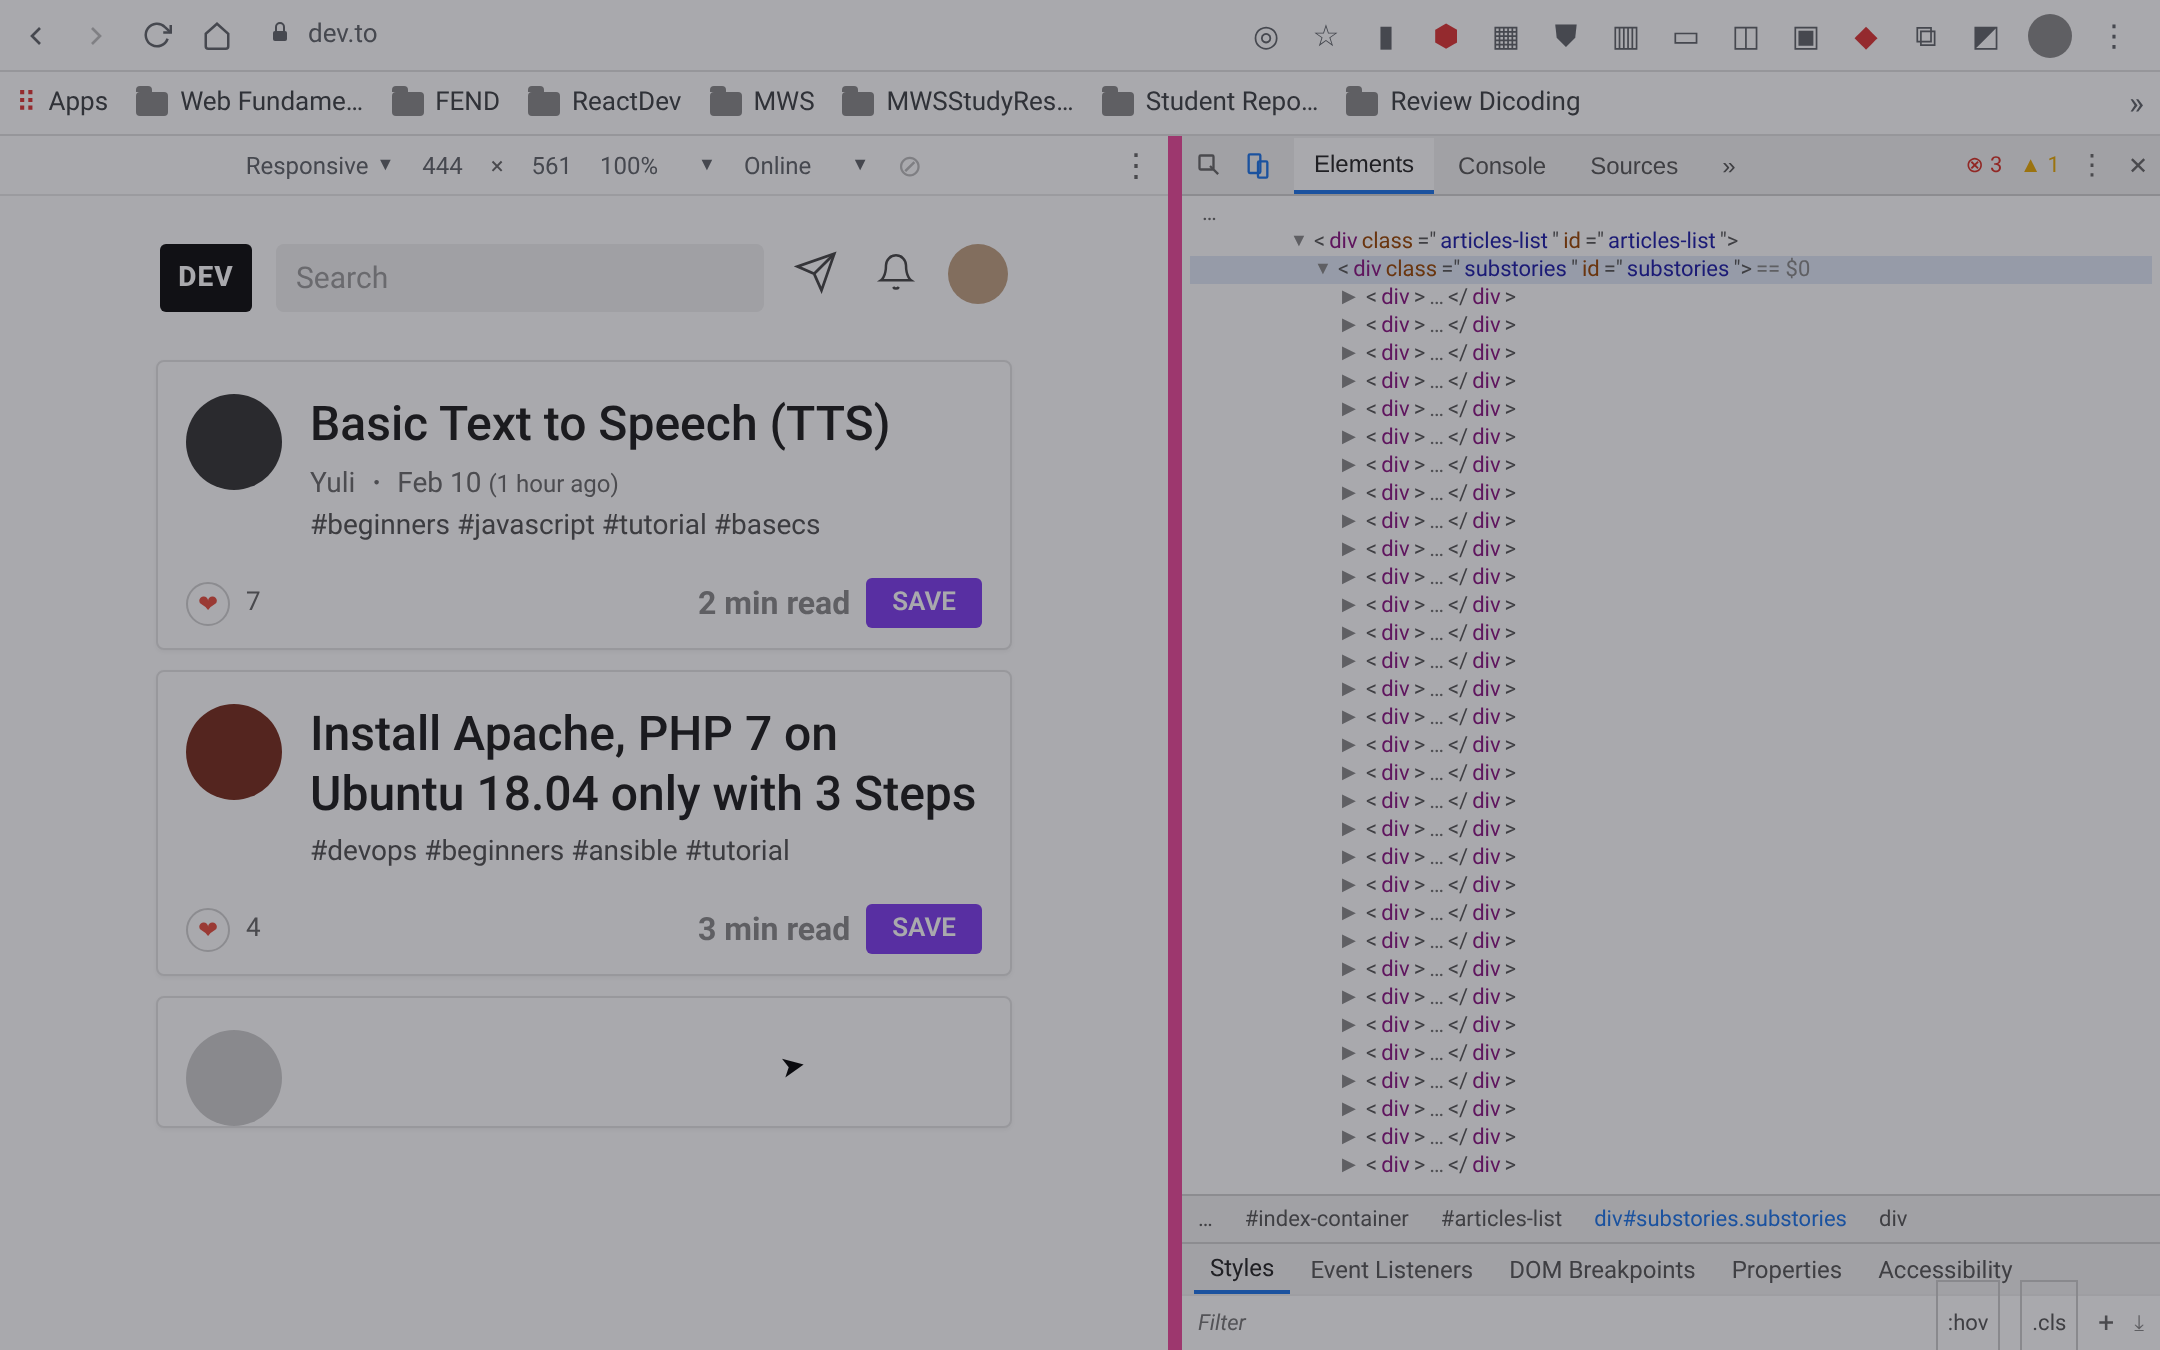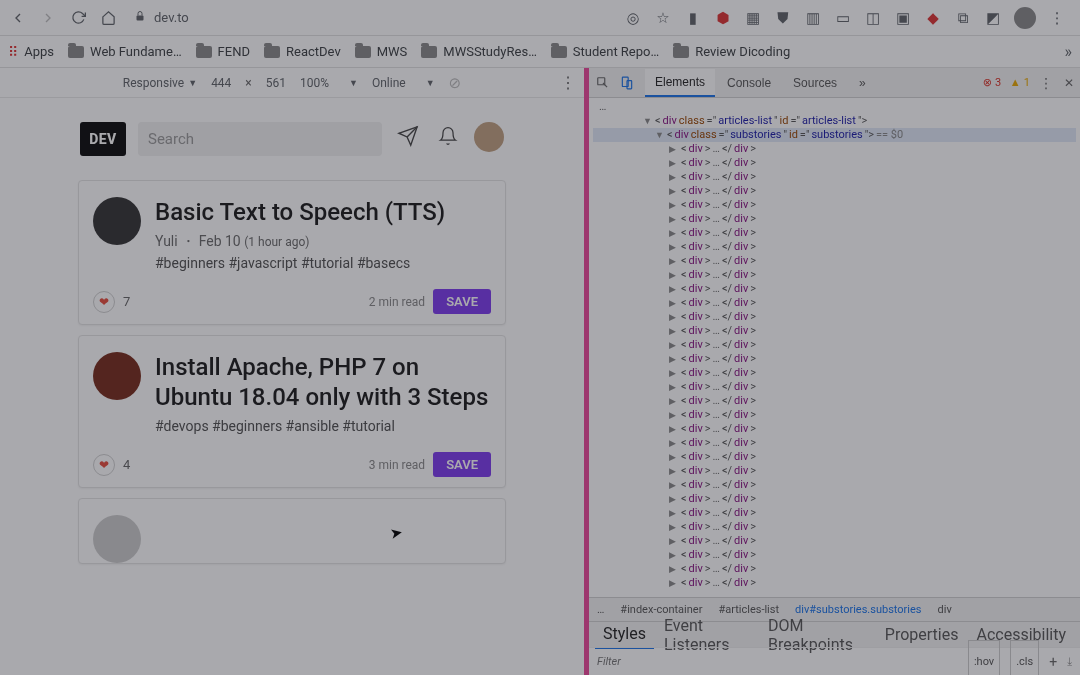--- a/index.html
+++ b/index.html
@@ -49,25 +49,25 @@
   .card{ background:#fff; border:1px solid #e4e4e4; border-radius:4px; margin: 10px 8px; padding: 16px 14px 10px 14px; box-shadow:0 1px 2px rgba(0,0,0,0.05);}
   .card-top{ display:flex; gap:14px; }
   .card-avatar{ width:48px; height:48px; border-radius:50%; background:#333; flex-shrink:0;}
   .card-body{ flex:1; }
   .card-title{ font-size:24px; font-weight:500; color:#1a1a1a; line-height:1.25; margin-bottom:6px; }
   .card-meta{ color:#6a6a6a; font-size:14px; margin-bottom:4px; }
   .card-tags{ color:#505050; font-size:14px; }
   .card-bottom{ display:flex; align-items:center; margin-top:18px; gap:8px;}
   .heart{ width:22px; height:22px; border:1px solid #d0d0d0; border-radius:50%; display:flex; align-items:center; justify-content:center; color:#e74c3c; font-size:12px; background:#fff;}
   .count{ color:#666; font-size:13px; }
-  .readtime{ color:#888; font-size:12px; font-weight:400; margin-left:auto; }
+  .readtime{ color:#888; font-size:16px; font-weight:700; margin-left:auto; }
   .save-btn{ background:#7c3aed; color:#fff; border:none; padding:5px 13px; font-size:13px; font-weight:600; border-radius:3px; cursor:pointer; }
 
   
-  .devtools{ flex:1; background:#fff; border-left:5px solid #ec4899; display:flex; flex-direction:column; font-family: Menlo, Consolas, monospace; }
+  .devtools{ flex:1; background:#fff; border-left:7px solid #ec4899; display:flex; flex-direction:column; font-family: Menlo, Consolas, monospace; }
   .dt-tabs{ height:30px; background:#f3f3f3; border-bottom:1px solid #d0d0d0; display:flex; align-items:center; gap:2px; padding:0 6px; font-size:12px; color:#555; }
   .dt-tabbtn{ padding:6px 10px; cursor:pointer; font-family:-apple-system,Arial,sans-serif;}
   .dt-tabbtn.active{ color:#222; border-bottom:2px solid #1a73e8; background:#fff;}
   .dt-icons-left{display:flex;align-items:center;gap:8px;margin-right:8px;}
   .dt-icon{width:16px;height:16px;display:flex;align-items:center;justify-content:center;color:#666;cursor:pointer;font-size:14px;}
   .dt-icon.active{color:#1a73e8;}
   .dt-warn{display:flex;align-items:center;gap:3px;font-size:11px;margin-left:auto;}
   .dt-warn .err{color:#d93025;}
   .dt-warn .wrn{color:#e8a800;}
   .dt-close{margin-left:8px;cursor:pointer;color:#666;}
@@ -83,21 +83,21 @@
   .dt-val{color:#1a1aa6;}
   .dt-punct{color:#555;}
   .dt-dims{color:#888;}
   .dt-dots{color:#6e6e6e;}
   .dt-ellipsis-row{padding-left:6px;color:#666;}
 
   .dt-breadcrumb{height:24px;background:#f3f3f3;border-top:1px solid #d0d0d0;display:flex;align-items:center;font-size:11px;padding:0 8px;gap:16px;color:#555;font-family:-apple-system,Arial,sans-serif;}
   .dt-breadcrumb .bc{cursor:pointer;}
   .dt-breadcrumb .bc.active{color:#1a73e8;}
 
-  .dt-styles-tabs{height:26px;background:#f3f3f3;border-top:1px solid #d0d0d0;display:flex;align-items:center;gap:2px;padding:0 6px;font-size:16px;color:#555;font-family:-apple-system,Arial,sans-serif;}
+  .dt-styles-tabs{height:26px;background:#f3f3f3;border-top:1px solid #d0d0d0;display:flex;align-items:center;gap:2px;padding:0 6px;font-size:12px;color:#555;font-family:-apple-system,Arial,sans-serif;}
   .dt-styles-tabs .stab{padding:4px 8px;cursor:pointer;}
   .dt-styles-tabs .stab.active{color:#222;border-bottom:2px solid #1a73e8;}
 
   .dt-filter{height:28px;display:flex;align-items:center;padding:0 8px;gap:10px;font-size:11px;color:#777;border-top:1px solid #eee;font-family:-apple-system,Arial,sans-serif;}
   .dt-filter input{border:none;outline:none;font-size:11px;color:#333;flex:1;font-style:italic;}
   .dt-filter .toggle{padding:14px 5px;border:1px solid #ccc;color:#555;cursor:pointer;}
 
   
   .dim-overlay{position:absolute;inset:0;background:rgba(30,30,40,0.38);pointer-events:none;}
 

